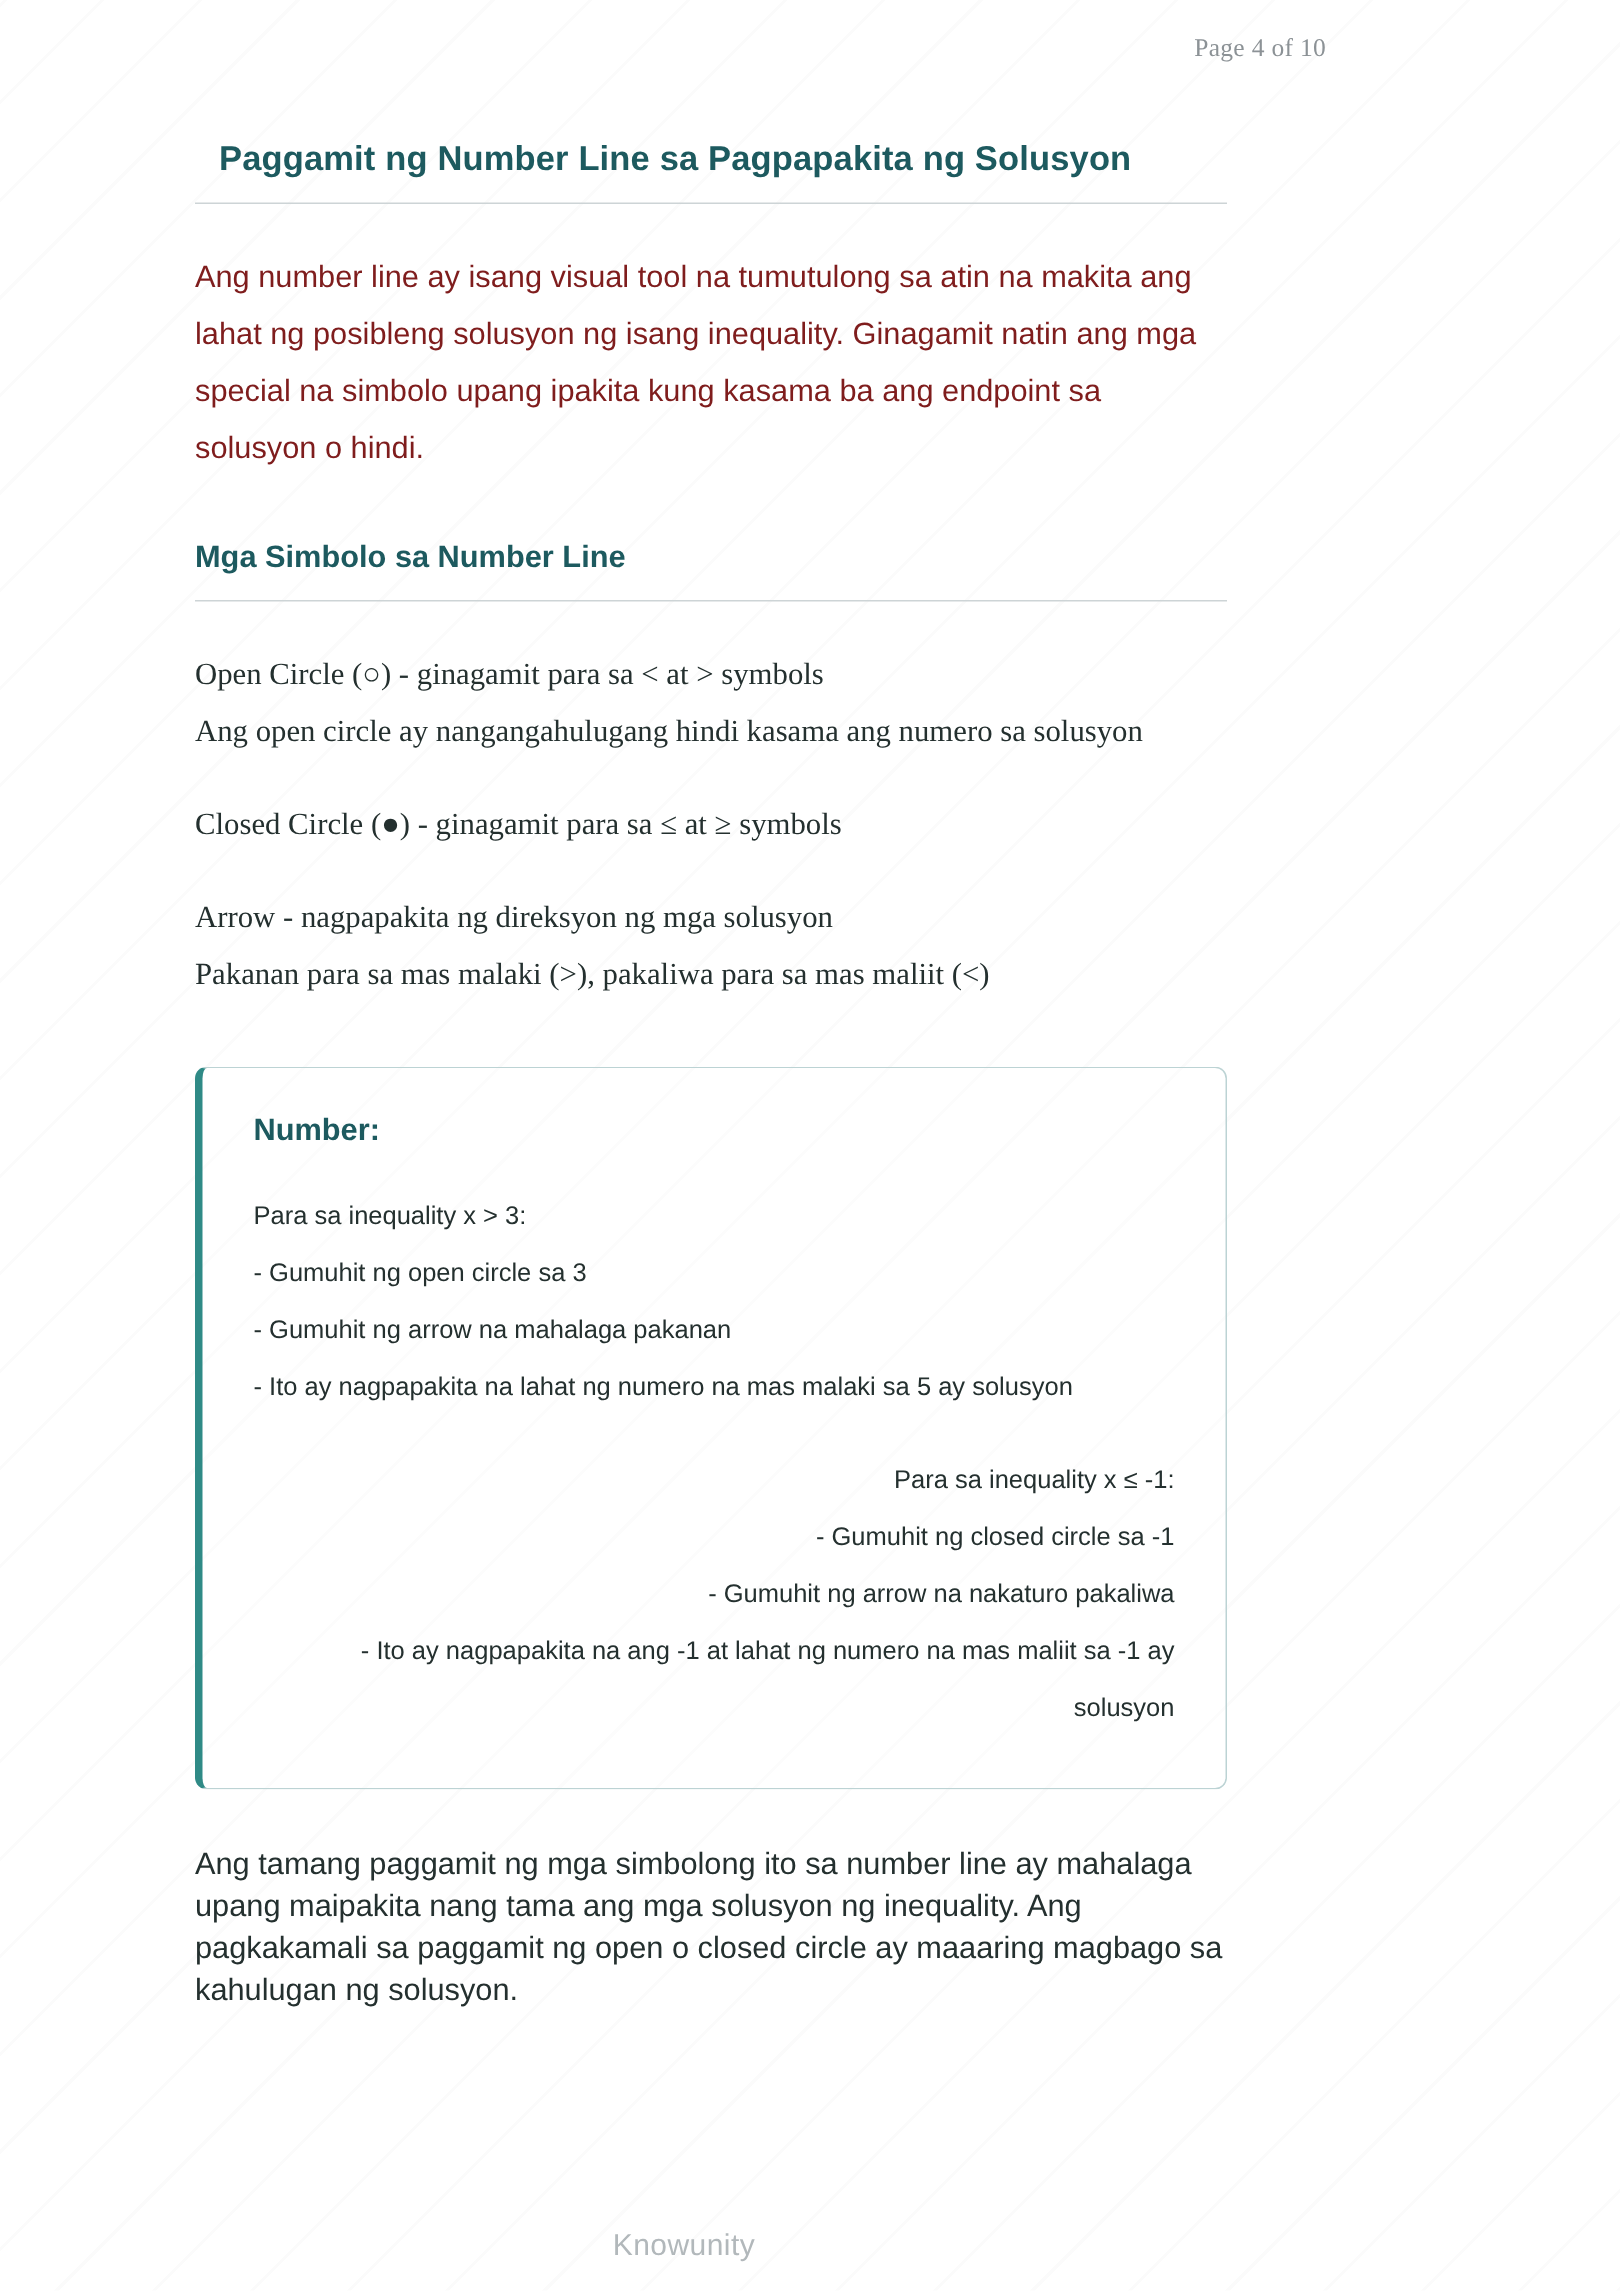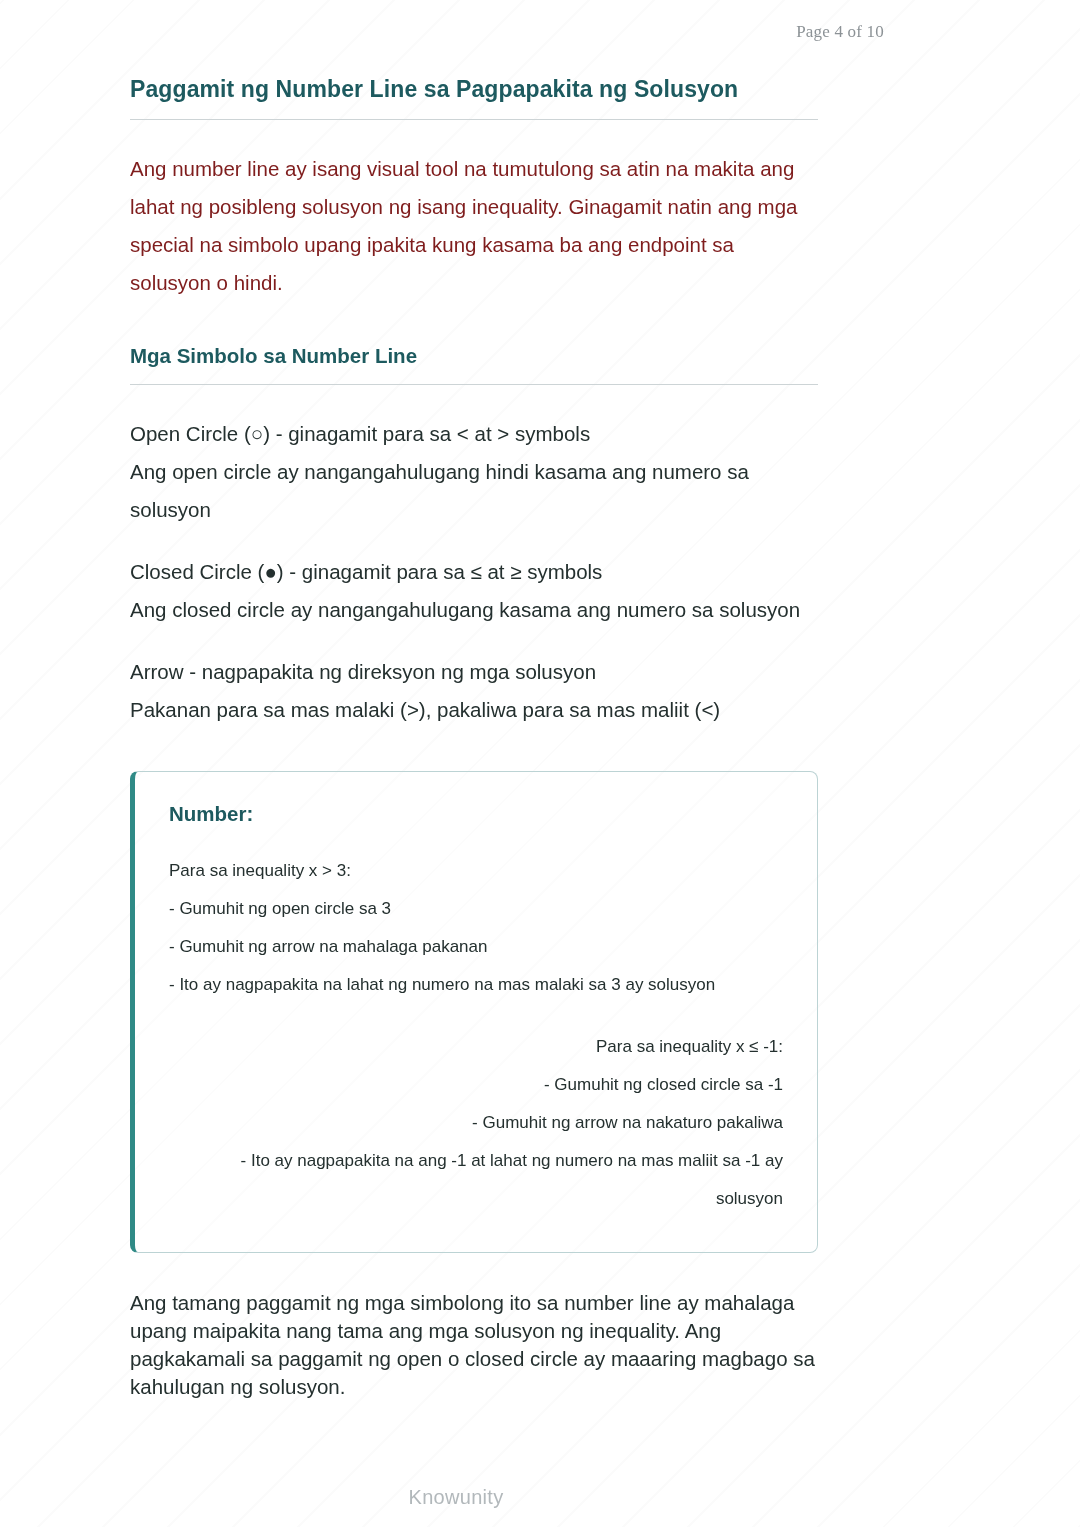--- a/index.html
+++ b/index.html
@@ -43,21 +43,21 @@
     right: 64px;
     font-family: "Liberation Serif", serif;
     font-size: 17px;
     color: #8c9296;
     letter-spacing: 0.2px;
   }
   h1.section-title {
     font-size: 23px;
     font-weight: bold;
     color: #1d5a5f;
-    margin: 0;
+    margin: 16px;
     padding-top: 72px;
     letter-spacing: 0.1px;
   }
   .rule {
     border: none;
     border-top: 1px solid #cdd4d6;
     margin: 16px 0 0 0;
   }
   p.body-text {
     font-size: 20.5px;
@@ -66,20 +66,21 @@
     margin: 30px 0 0 0;
   }
   h2.sub-title {
     font-size: 20.5px;
     font-weight: bold;
     color: #1d5a5f;
     margin: 42px 0 0 0;
   }
   .symbol-block {
     margin-top: 30px;
+    font-family: Liberation Serif, serif;
   }
   .symbol-block .line {
     font-size: 20.5px;
     line-height: 38px;
     color: #24302f;
   }
   .symbol-block + .symbol-block {
     margin-top: 24px;
   }
   .example-box {
@@ -139,36 +140,35 @@
   <h2 class="sub-title">Mga Simbolo sa Number Line</h2>
   <hr class="rule">
 
   <div class="symbol-block">
     <div class="line">Open Circle (○) - ginagamit para sa &lt; at &gt; symbols</div>
     <div class="line">Ang open circle ay nangangahulugang hindi kasama ang numero sa solusyon</div>
   </div>
 
   <div class="symbol-block">
     <div class="line">Closed Circle (●) - ginagamit para sa ≤ at ≥ symbols</div>
-    <div class="line">Ang closed circle ay nangangahulugang kasama ang numero sa solusyon</div>
   </div>
 
   <div class="symbol-block">
     <div class="line">Arrow - nagpapakita ng direksyon ng mga solusyon</div>
     <div class="line">Pakanan para sa mas malaki (&gt;), pakaliwa para sa mas maliit (&lt;)</div>
   </div>
 
   <div class="example-box">
     <div class="example-title">Number:</div>
 
     <div class="example-group">
       <div class="line">Para sa inequality x &gt; 3:</div>
       <div class="line">- Gumuhit ng open circle sa 3</div>
       <div class="line">- Gumuhit ng arrow na mahalaga pakanan</div>
-      <div class="line">- Ito ay nagpapakita na lahat ng numero na mas malaki sa 3 ay solusyon</div>
+      <div class="line">- Ito ay nagpapakita na lahat ng numero na mas malaki sa 5 ay solusyon</div>
     </div>
 
     <div class="example-group">
       <div class="line">Para sa inequality x ≤ -1:</div>
       <div class="line">- Gumuhit ng closed circle sa -1</div>
       <div class="line">- Gumuhit ng arrow na nakaturo pakaliwa</div>
       <div class="line">- Ito ay nagpapakita na ang -1 at lahat ng numero na mas maliit sa -1 ay solusyon</div>
     </div>
   </div>
 

